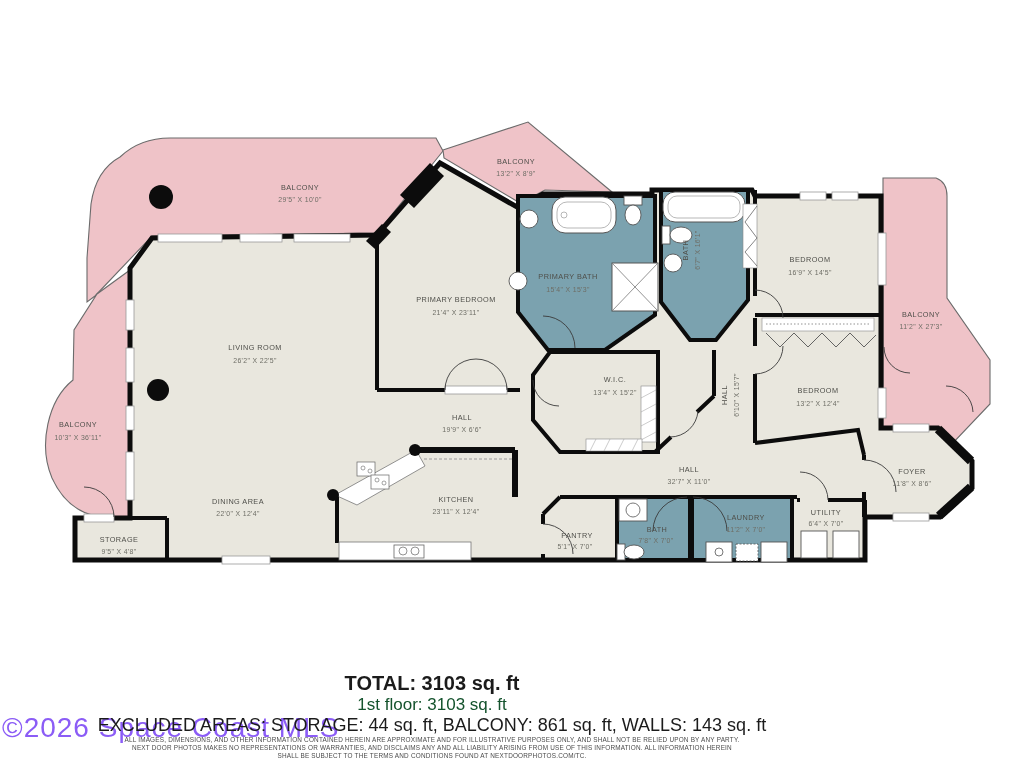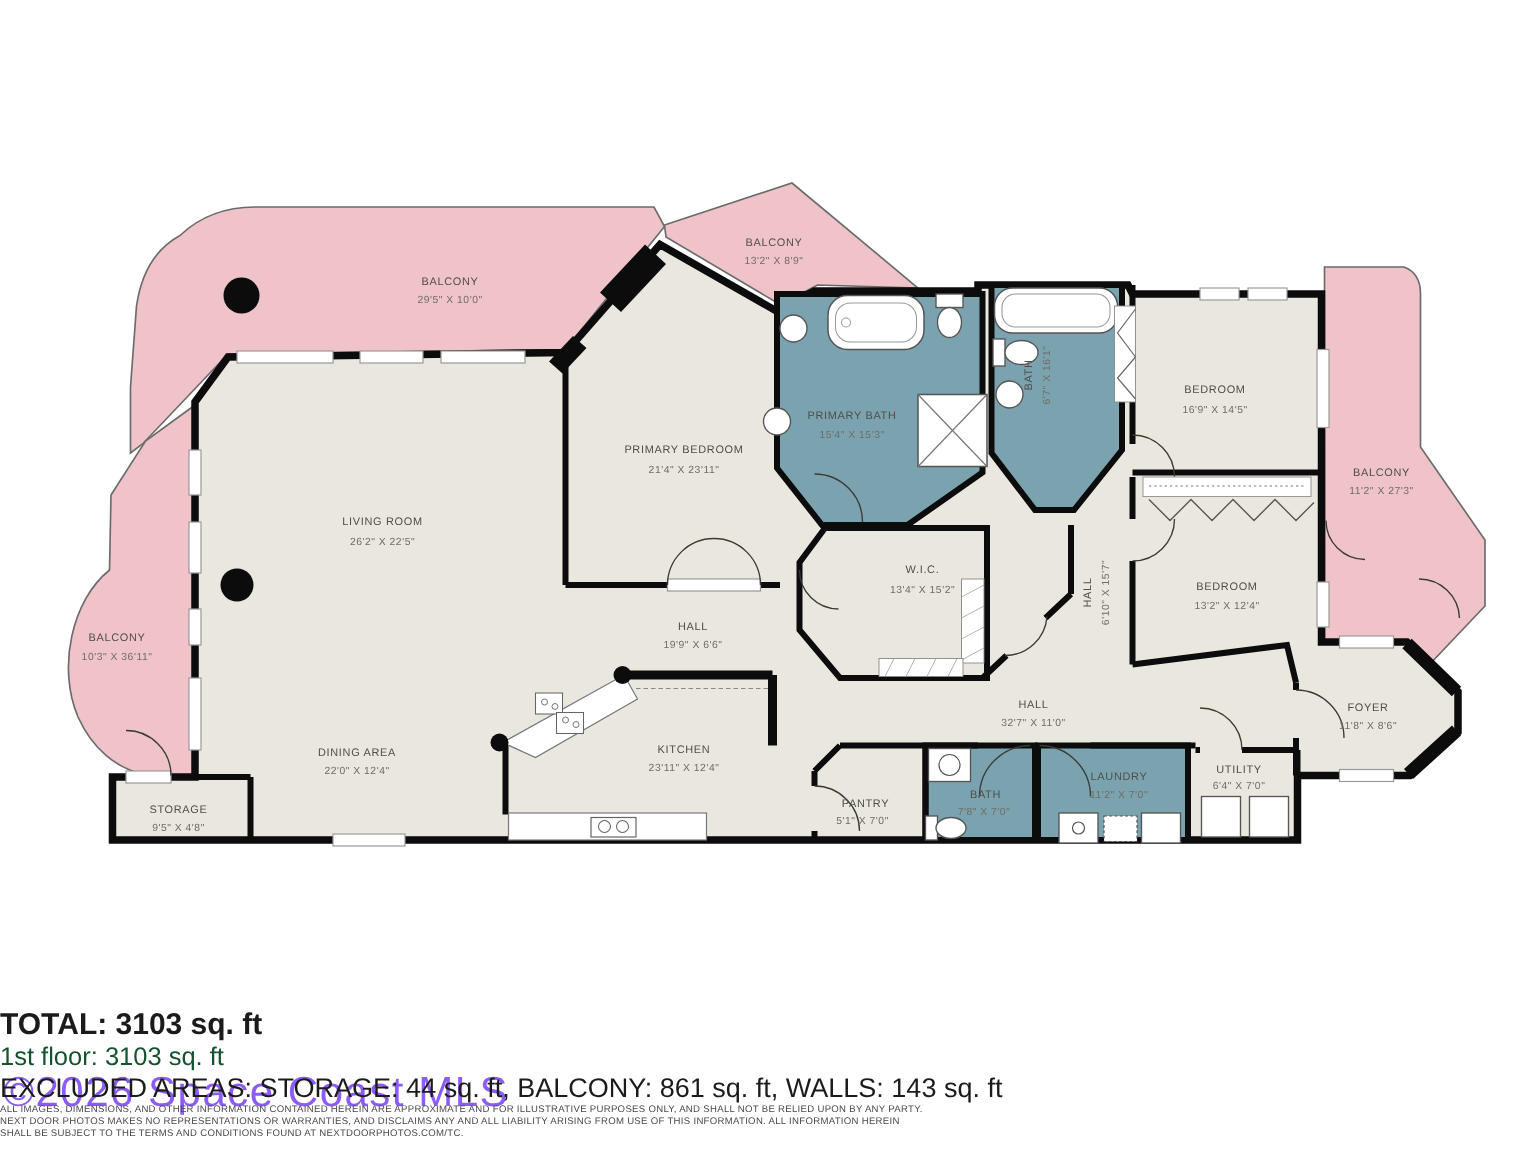--- a/index.html
+++ b/index.html
@@ -3,21 +3,21 @@
 <meta charset="utf-8">
 <style>
   html,body{margin:0;padding:0;background:#fff;}
   .page{position:relative;width:1024px;height:768px;background:#ffffff;overflow:hidden;
         font-family:"Liberation Sans",sans-serif;}
   svg{position:absolute;left:0;top:0;}
   .room-name{font-family:"Liberation Sans",sans-serif;font-size:7.3px;fill:#4f4f4a;
              letter-spacing:.45px;text-anchor:middle;}
   .room-dims{font-family:"Liberation Sans",sans-serif;font-size:6.9px;fill:#6e6e66;
              letter-spacing:.35px;text-anchor:middle;}
-  .footer{position:absolute;left:0;top:672px;width:864px;text-align:left;z-index:3;}
+  .footer{position:absolute;left:0;top:672px;width:864px;text-align:center;z-index:3;}
   .footer .total{font-size:20px;font-weight:bold;color:#1b1b1b;line-height:23px;}
   .footer .floor{font-size:17px;color:#14532d;line-height:20px;}
   .footer .excluded{font-size:18px;color:#1b1b1b;line-height:21px;}
   .disclaimer{font-size:6.4px;color:#4a4a4a;line-height:8px;letter-spacing:.2px;}
   .watermark{position:absolute;left:2px;top:712px;z-index:2;font-size:28px;color:#8b5cf6;
              letter-spacing:1px;text-shadow:0 1px 0 #ffffff;}
 </style>
 </head>
 <body>
 

